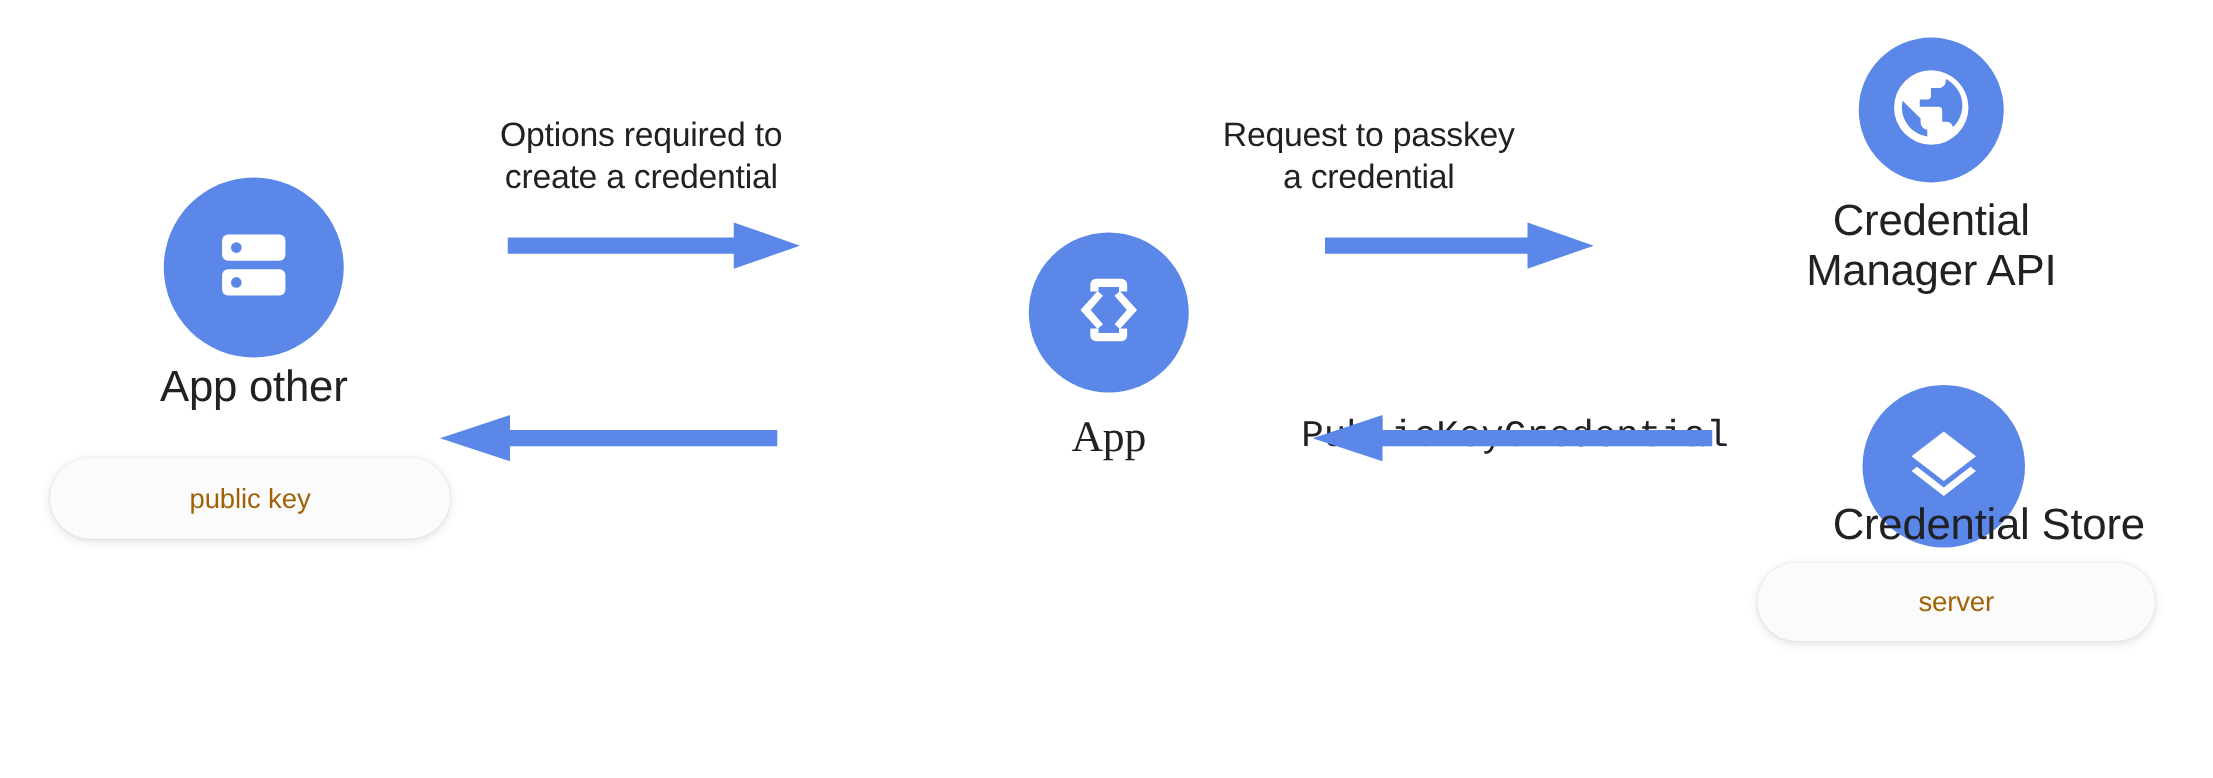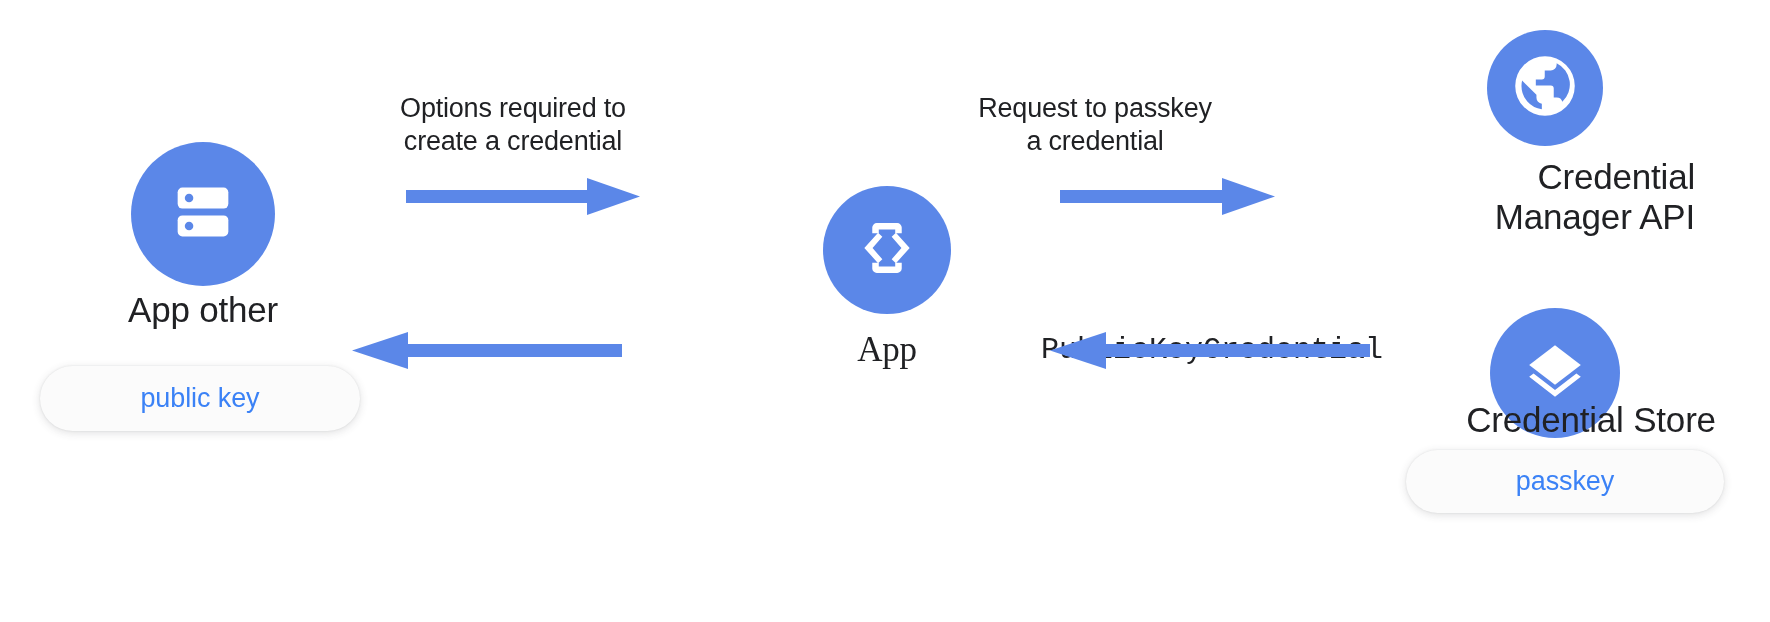--- a/index.html
+++ b/index.html
@@ -26,21 +26,21 @@
     white-space:pre-line;
   }
 
   
   .pill{
     position:absolute;
     background:#fbfbfb;
     border-radius:999px;
     box-shadow:0 2px 8px rgba(60,64,67,.16),0 0 2px rgba(60,64,67,.12);
     display:flex;align-items:center;justify-content:center;
-    font-size:27px;color:#3b82f6;letter-spacing:-0.1px;
+    font-size:22px;color:#a16207;letter-spacing:-0.1px;
   }
 
   
   .arrow{position:absolute;}
   .arrow svg{display:block;}
 
   
   .caption{
     position:absolute;text-align:center;
     font-size:27px;line-height:1.22;color:#202124;
@@ -86,35 +86,35 @@
   </div>
 
   <div class="node">
     <div class="circle" style="left:1487px;top:30px;width:116px;height:116px;background:#5b87e8;">
       <span>
         <svg width="76" height="76" viewBox="0 0 24 24" aria-hidden="true">
           <path fill="#ffffff" d="M12 2.6A9.4 9.4 0 1 0 21.4 12 9.41 9.41 0 0 0 12 2.6zm-1 16.72A7.43 7.43 0 0 1 4.57 12a7.5 7.5 0 0 1 .2-1.7L9.3 14.8v.94a1.88 1.88 0 0 0 1.7 1.86zm6.48-2.38a1.86 1.86 0 0 0-1.78-1.34h-.94v-2.82a.94.94 0 0 0-.94-.94H9.1v-1.88h1.88a.94.94 0 0 0 .94-.94V7.1h1.88a1.88 1.88 0 0 0 1.88-1.88v-.39a7.42 7.42 0 0 1 1.8 12.11z"></path>
         </svg>
       </span>
     </div>
-    <div class="node-label" style="left:1395px;top:157px;width:300px;text-align:right;">Credential
+    <div class="node-label" style="left:1395px;top:157px;width:300px;">Credential
 Manager API</div>
   </div>
 
   <div class="node">
     <div class="circle" style="left:1490px;top:308px;width:130px;height:130px;background:#5b87e8;">
       <span>
         <svg width="72" height="72" viewBox="0 0 24 24" aria-hidden="true">
           <path d="M12 3.4 3.4 10 12 16.6 20.6 10z" fill="#ffffff"></path>
           <path d="M12 18.35 4.86 12.8 3.4 13.95 12 20.6l8.6-6.65-1.47-1.15z" fill="#ffffff"></path>
         </svg>
       </span>
     </div>
     <div class="node-label" style="left:1441px;top:400px;width:300px;">Credential Store</div>
-    <div class="pill" style="left:1406px;top:450px;width:318px;height:63px;">passkey</div>
+    <div class="pill" style="left:1406px;top:450px;width:318px;height:63px;">server</div>
   </div>
 
   <div class="caption" style="left:358px;top:92px;width:310px;">Options required to
 create a credential</div>
   <div class="arrow" style="left:406px;top:172px;width:234px;height:48px;">
     <svg width="234" height="48" viewBox="0 0 234 48" aria-hidden="true">
       <rect x="0" y="18" width="184" height="13" fill="#5b87e8"></rect>
       <path d="M181 6 L234 24.5 L181 43 Z" fill="#5b87e8"></path>
     </svg>
   </div>

